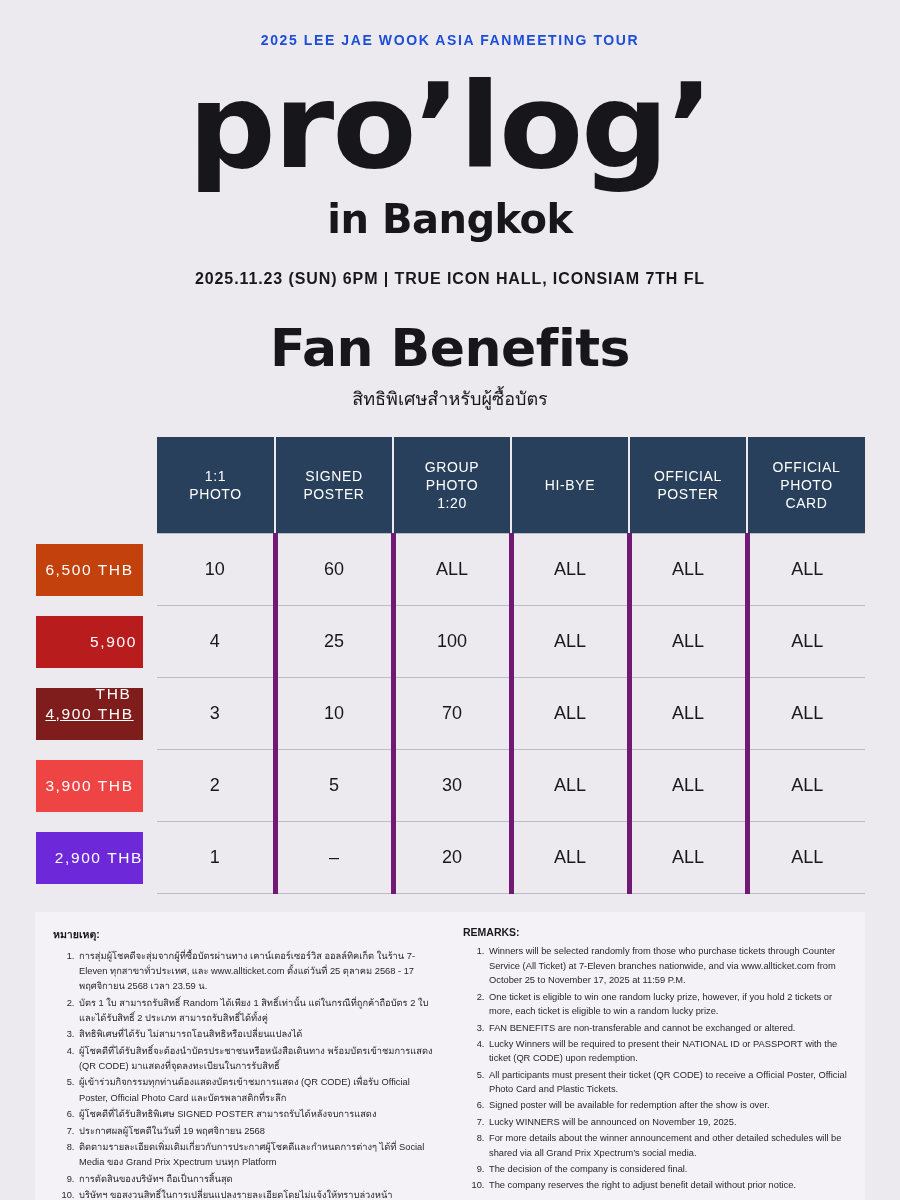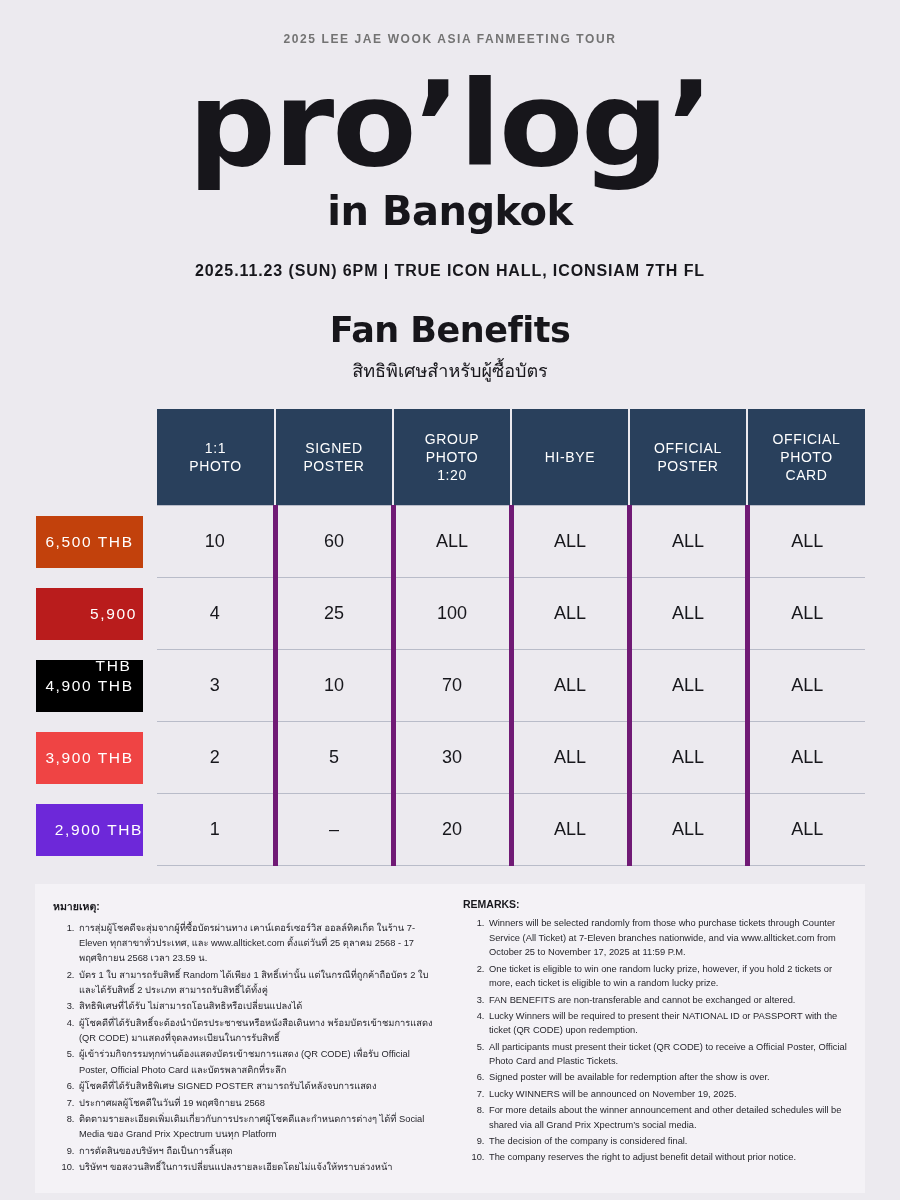--- a/index.html
+++ b/index.html
@@ -21,62 +21,62 @@
     height: 1200px;
     position: relative;
     display: flex;
     flex-direction: column;
     align-items: center;
   }
 
   
   .tour-line {
     margin-top: 32px;
-    font-size: 12px;
+    font-size: 14px;
     font-weight: bold;
     letter-spacing: 1.6px;
-    color: #737373;
+    color: #1d4ed8;
     text-align: center;
   }
 
   .logo-title {
     margin-top: 22px;
     font-family: "DejaVu Sans", sans-serif;
     font-size: 118px;
     font-weight: bold;
     letter-spacing: -2px;
     line-height: 0.95;
     color: #17161b;
     text-align: center;
     transform: scaleX(1.04);
   }
 
   .logo-sub {
-    margin-top: 8px;
+    margin-top: 14px;
     font-family: "DejaVu Sans", sans-serif;
     font-size: 40px;
     font-weight: bold;
     color: #17161b;
     text-align: center;
     letter-spacing: -0.5px;
   }
 
   .date-line {
     margin-top: 28px;
     font-size: 16px;
     font-weight: bold;
     letter-spacing: 0.9px;
     color: #17171c;
     text-align: center;
   }
 
   .benefits-title {
     margin-top: 30px;
     font-family: "DejaVu Sans", sans-serif;
-    font-size: 35px;
+    font-size: 52px;
     font-weight: bold;
     color: #17161b;
     letter-spacing: -0.5px;
     text-align: center;
   }
 
   .benefits-sub {
     margin-top: 6px;
     font-size: 18px;
     color: #17161b;
@@ -234,21 +234,21 @@
             </td>
             <td class="val">4</td>
             <td class="val">25</td>
             <td class="val">100</td>
             <td class="val">ALL</td>
             <td class="val">ALL</td>
             <td class="val">ALL</td>
           </tr>
           <tr>
             <td class="price">
-              <span class="price-cell-inner" style="background: #000000;">4,900 THB</span>
+              <span class="price-cell-inner" style="background: #7f1d1d; text-decoration: underline;">4,900 THB</span>
             </td>
             <td class="val">3</td>
             <td class="val">10</td>
             <td class="val">70</td>
             <td class="val">ALL</td>
             <td class="val">ALL</td>
             <td class="val">ALL</td>
           </tr>
           <tr>
             <td class="price">

